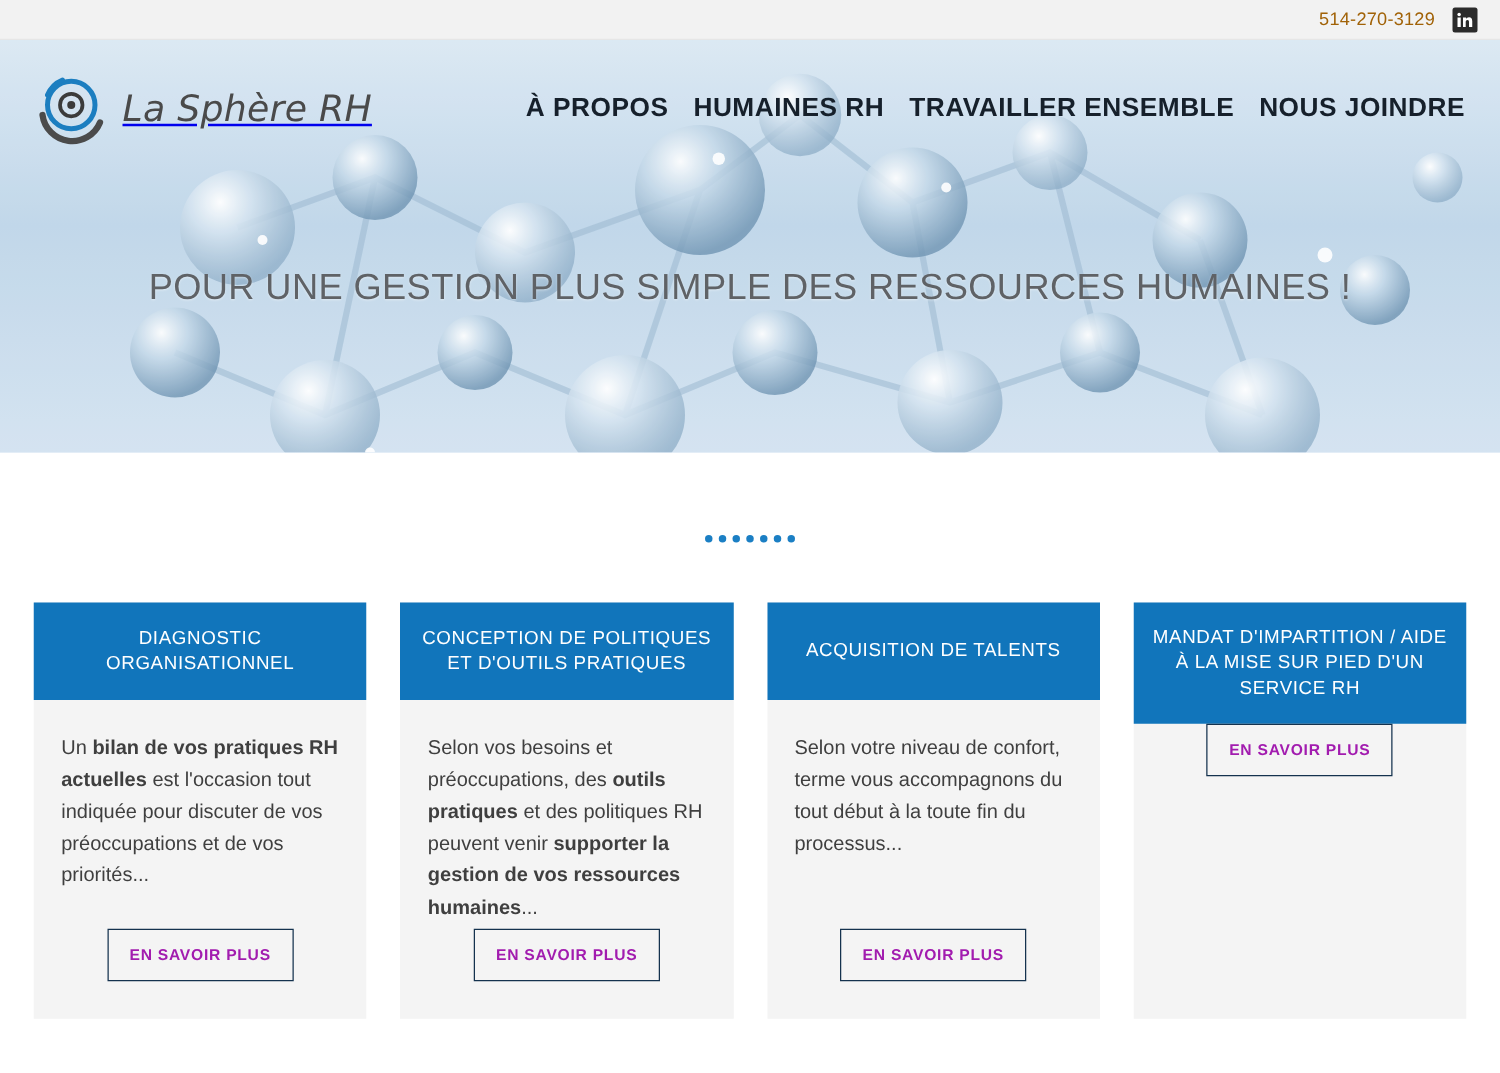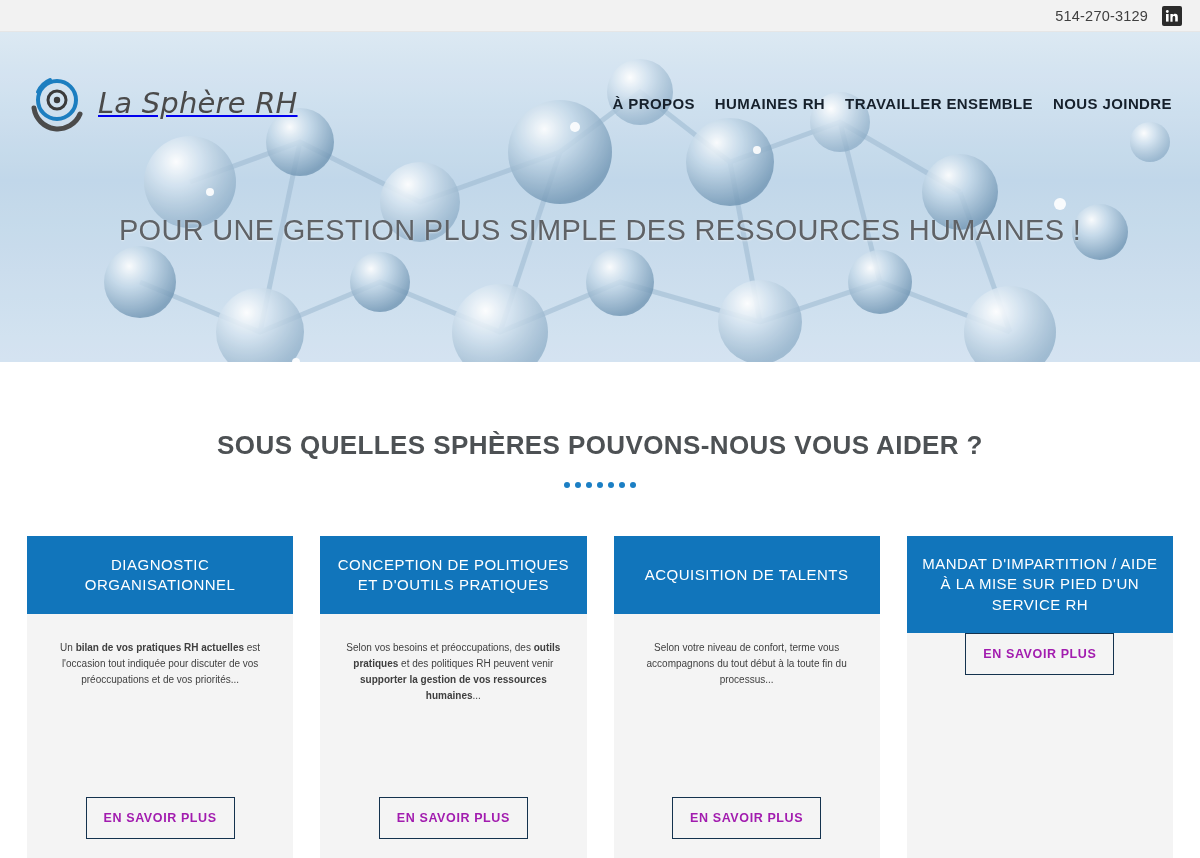--- a/index.html
+++ b/index.html
@@ -21,21 +21,21 @@
     background: #f2f2f2;
     display: flex;
     align-items: center;
     justify-content: flex-end;
     padding-right: 18px;
     box-sizing: border-box;
     border-bottom: 1px solid #e6e6e6;
   }
   .topbar .phone {
     font-size: 14.5px;
-    color: #404040;
+    color: #a16207;
     letter-spacing: .2px;
     margin-right: 14px;
   }
   .social-icon {
     width: 20px;
     height: 20px;
     background: #2b2b2b;
     border-radius: 2px;
     display: inline-flex;
     align-items: center;
@@ -51,21 +51,21 @@
     background: linear-gradient(180deg, #cfe0ee 0%, #bcd4e8 35%, #a9c6e0 65%, #cddff0 100%);
   }
   .hero-bg {
     position: absolute;
     inset: 0;
   }
   .hero-bg svg { display:block; width: 100%; height: 100%; }
 
   .hero-top {
     position: absolute;
-    top: 16px; left: 0; right: 0;
+    top: 0; left: 0; right: 0;
     height: 110px;
     display: flex;
     align-items: center;
     z-index: 4;
     padding: 0 22px 0 26px;
     box-sizing: border-box;
   }
   .logo-wrap {
     display: flex;
     align-items: center;
@@ -85,21 +85,21 @@
     white-space: nowrap;
   }
   .nav {
     margin-left: auto;
     display: flex;
     align-items: center;
     gap: 20px;
     padding-right: 6px;
   }
   .nav a {
-    font-size: 15px;
+    font-size: 21px;
     color: #16202b;
     font-weight: bold;
     letter-spacing: .4px;
     text-decoration: none;
     white-space: nowrap;
   }
 
   .hero-title {
     position: absolute;
     top: 182px;
@@ -162,22 +162,22 @@
     line-height: 1.35;
     padding: 18px 12px;
     min-height: 50px;
     display: flex;
     align-items: center;
     justify-content: center;
     box-sizing: border-box;
   }
   .card-head.h1line { min-height: 78px; }
   .card-body {
-    text-align: center;
-    font-size: 10px;
+    text-align: left;
+    font-size: 16px;
     line-height: 1.6;
     color: #3f3f3f;
     padding: 26px 22px 0;
     flex: 1 1 auto;
   }
   .card-body b { font-weight: bold; }
   .card-foot {
     display: flex;
     justify-content: center;
     padding: 0 0 30px;
@@ -290,21 +290,20 @@
       <a href="#">HUMAINES RH</a>
       <a href="#">TRAVAILLER ENSEMBLE</a>
       <a href="#">NOUS JOINDRE</a>
     </nav>
   </div>
 
   <div class="hero-title">POUR UNE GESTION PLUS SIMPLE DES RESSOURCES HUMAINES !</div>
 </div>
 
 <div class="section">
-  <h2 class="section-title">SOUS QUELLES SPHÈRES POUVONS-NOUS VOUS AIDER ?</h2>
   <div class="dots">
       <span></span>
       <span></span>
       <span></span>
       <span></span>
       <span></span>
       <span></span>
       <span></span>
     </div>
 

